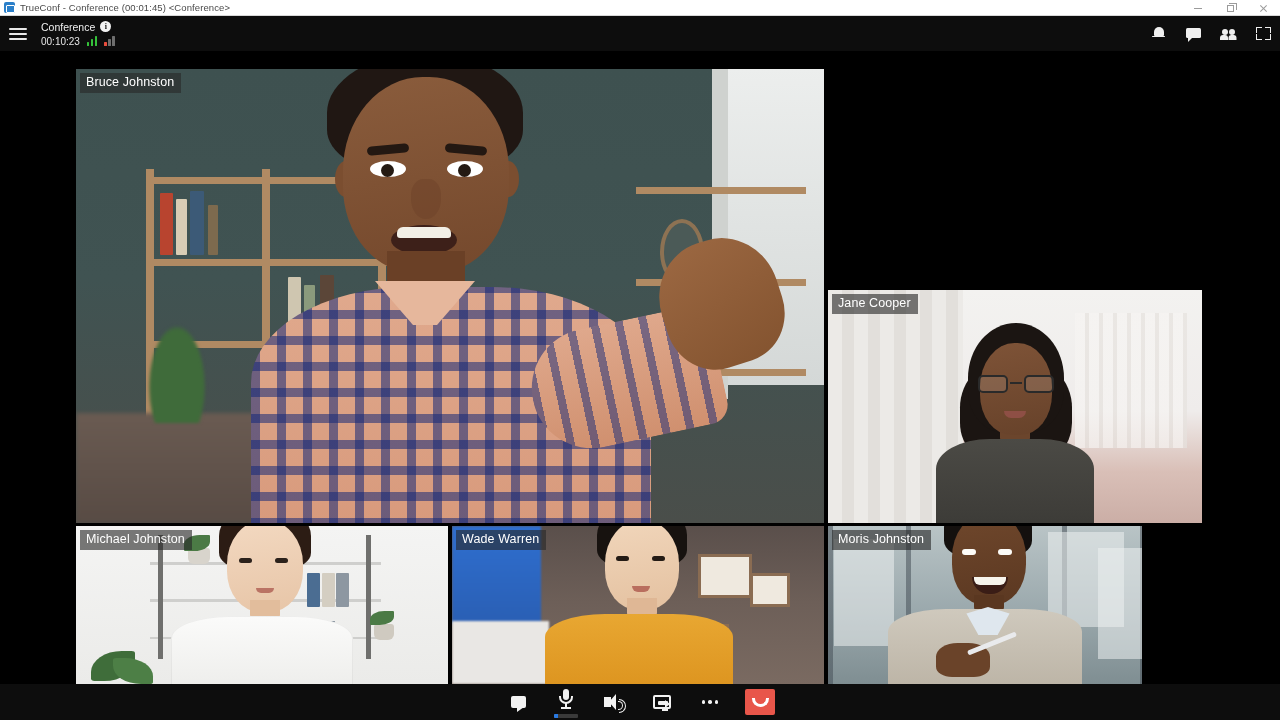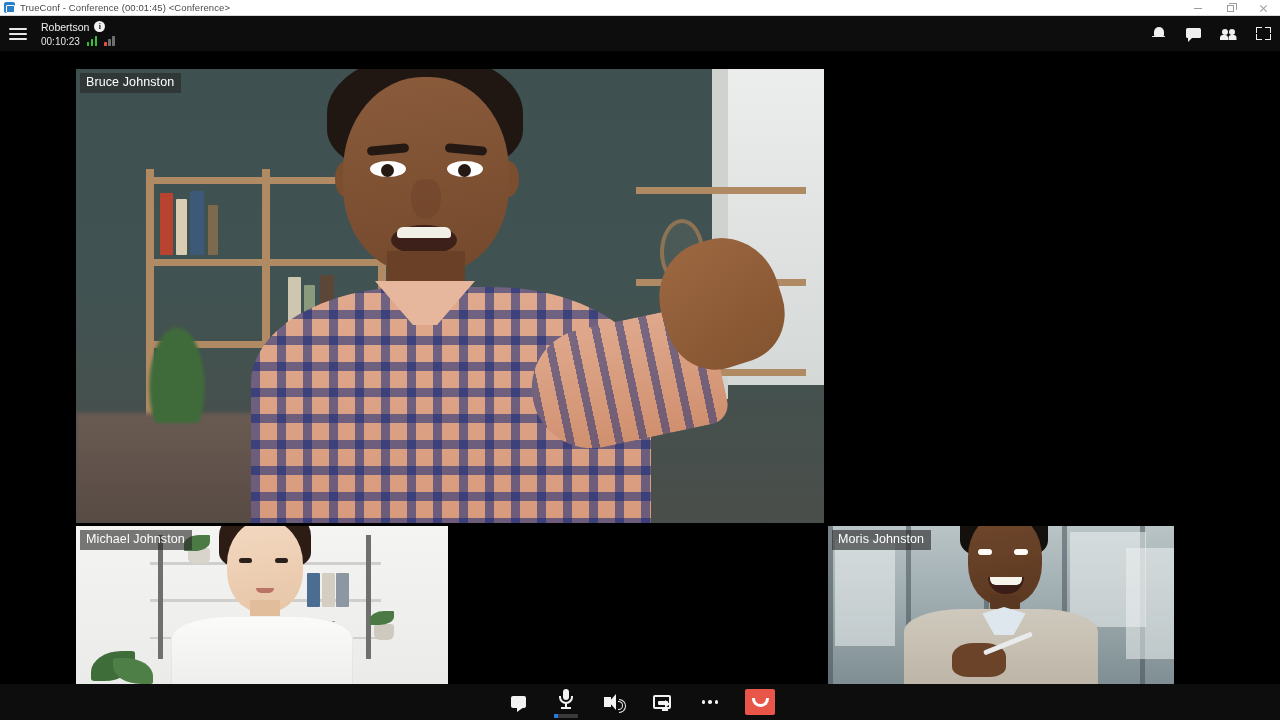--- a/index.html
+++ b/index.html
@@ -515,21 +515,21 @@
 
 <div class="appheader">
   <div class="hamburger">
     <span></span>
       <span></span>
       <span></span>
   </div>
 
   <div class="conf-info">
     <div class="conf-row1">
-      <div class="conf-name">Robertson</div>
+      <div class="conf-name">Conference</div>
       <div class="info-badge">i</div>
     </div>
     <div class="conf-row2">
       <div class="conf-timer">00:10:23</div>
       <div class="bars good">
         <i></i>
           <i></i>
           <i></i>
       </div>
       <div class="bars bad">
@@ -603,20 +603,41 @@
         <div class="torso"></div>
         <div class="collar"></div>
         <div class="arm"></div>
         <div class="hand"></div>
       </div>
     </div>
     <div class="namebar">Bruce Johnston</div>
   </div>
 
 
+  <div class="tile t3" style="left:828px; top:239px; width:374px; height:233px;">
+    <div class="scene">
+      <div class="blurbg"></div>
+      <div class="curtain"></div>
+      <div class="railing"></div>
+      <div class="person p-jane">
+        <div class="hairside"></div>
+        <div class="hair"></div>
+        <div class="head"></div>
+        <div class="glasses">
+            <i class="l"></i>
+            <b></b>
+            <i class="r"></i>
+          </div>
+        <div class="mouth"></div>
+        <div class="neck"></div>
+        <div class="torso"></div>
+      </div>
+    </div>
+    <div class="namebar">Jane Cooper</div>
+  </div>
 
   <div class="tile t4" style="left:76px; top:475px; width:372px; height:158px;">
     <div class="scene">
       <div class="blurbg"></div>
       <div class="rack"></div>
       <div class="post" style="left:22%;"></div>
       <div class="post" style="left:78%;"></div>
       <div class="binder" style="left:62%; top:30%; height:34px; background:#4b6d92;"></div>
       <div class="binder" style="left:66%; top:30%; height:34px; background:#d4cec2;"></div>
       <div class="binder" style="left:70%; top:30%; height:34px; background:#8d97a1;"></div>
@@ -634,22 +655,44 @@
         <div class="eye l"></div>
           <div class="eye r"></div>
         <div class="mouth"></div>
         <div class="neck"></div>
         <div class="torso"></div>
       </div>
     </div>
     <div class="namebar">Michael Johnston</div>
   </div>
 
-
-  <div class="tile t6" style="left:828px; top:475px; width:346px; height:158px;">
+  <div class="tile t5" style="left:452px; top:475px; width:372px; height:158px;">
+    <div class="scene">
+      <div class="blurbg"></div>
+      <div class="bluepanel"></div>
+      <div class="whitewall"></div>
+      <div class="redtop"></div>
+      <div class="frame" style="left:66%; top:18%; width:54px; height:44px;"></div>
+      <div class="frame" style="left:80%; top:30%; width:40px; height:34px;"></div>
+      <div class="frame" style="left:62%; top:62%; width:46px; height:30px;"></div>
+      <div class="leaf" style="left:26%; bottom:6%; width:34px; height:24px; background:#4e7d46; border-radius:70% 8% 70% 8%;"></div>
+      <div class="person p-wade">
+        <div class="hair"></div>
+        <div class="head"></div>
+        <div class="eye l"></div>
+          <div class="eye r"></div>
+        <div class="mouth"></div>
+        <div class="neck"></div>
+        <div class="torso"></div>
+      </div>
+    </div>
+    <div class="namebar">Wade Warren</div>
+  </div>
+
+  <div class="tile t6" style="left:828px; top:475px; width:314px; height:158px;">
     <div class="scene">
       <div class="blurbg"></div>
       <div class="panel" style="left:2%; top:8%; width:60px; height:68%;"></div>
       <div class="panel" style="left:70%; top:4%; width:76px; height:60%;"></div>
       <div class="panel" style="left:86%; top:14%; width:48px; height:70%;"></div>
       <div class="person p-moris">
         <div class="hair"></div>
         <div class="head"></div>
         <div class="eye l"></div>
           <div class="eye r"></div>

